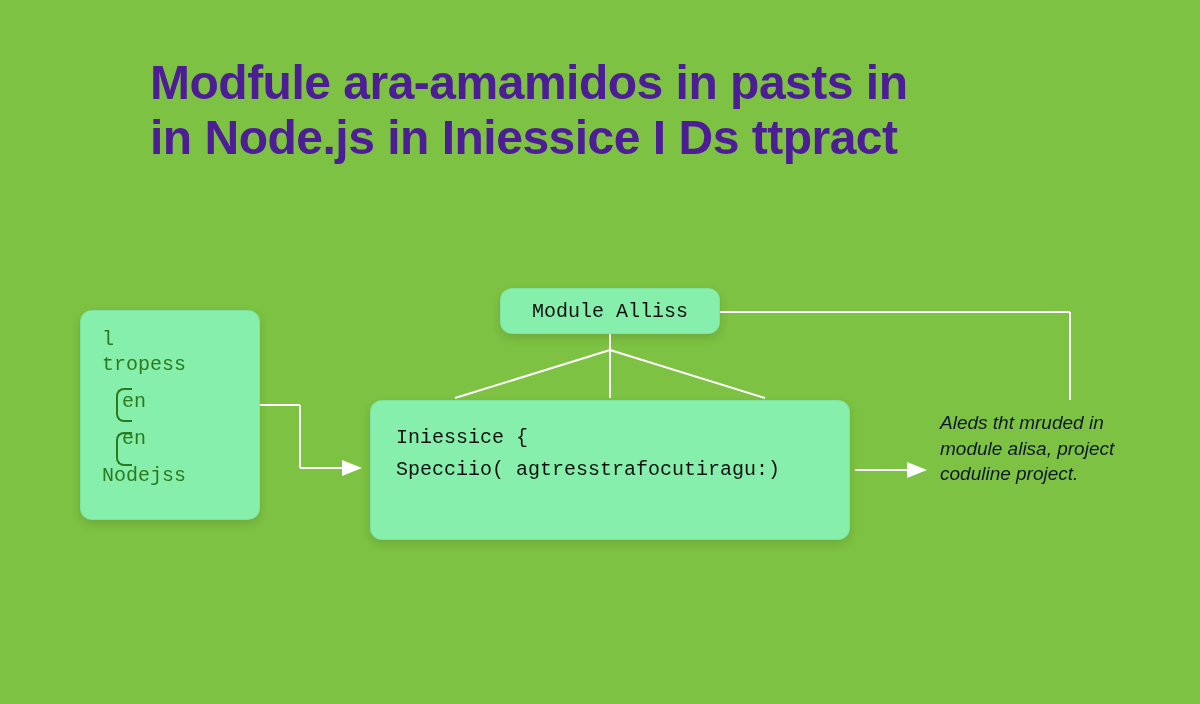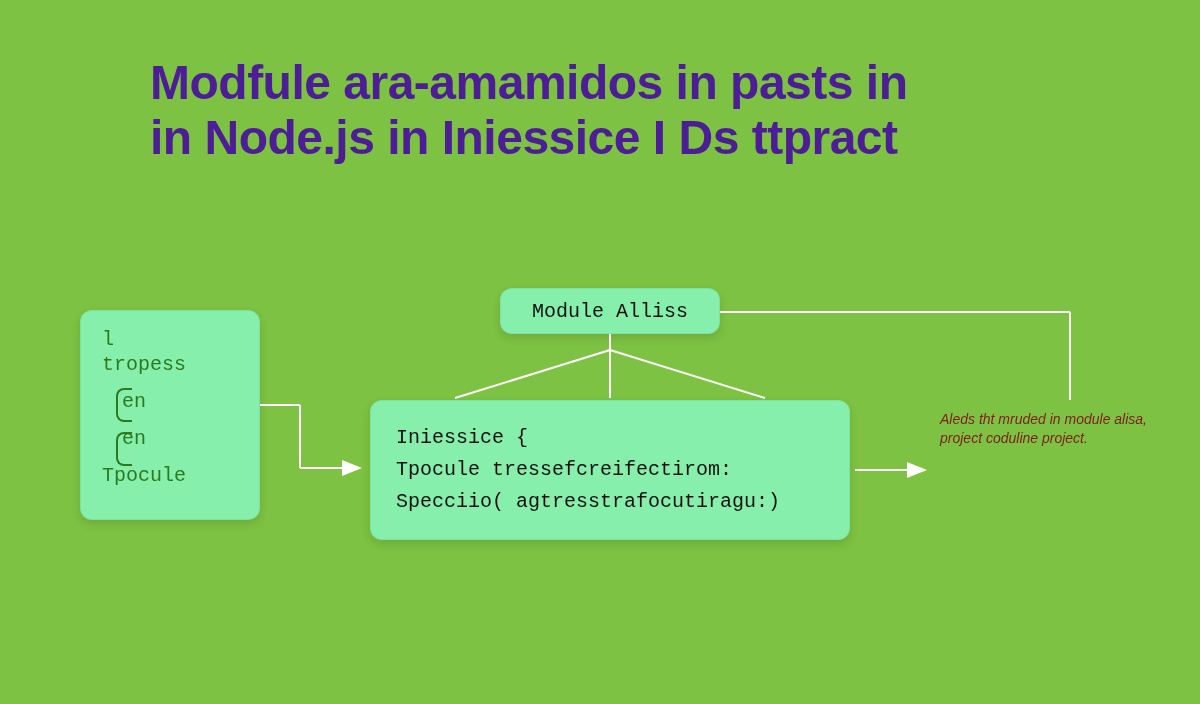--- a/index.html
+++ b/index.html
@@ -86,22 +86,22 @@
     line-height: 1.6;
     white-space: pre;
   }
 
   
   #caption {
     position: absolute;
     left: 940px;
     top: 410px;
     width: 230px;
-    color: #7f1d1d;
-    font-size: 14px;
+    color: #0f172a;
+    font-size: 19px;
     font-style: italic;
     line-height: 1.35;
   }
 
   
   svg.connectors {
     position: absolute;
     left: 0; top: 0;
     width: 1200px;
     height: 704px;
@@ -116,30 +116,29 @@
   <div>in Node.js in Iniessice I Ds ttpract</div>
 </div>
 
 <div id="left-card" class="card mono">
   <div class="txt line1">l</div>
   <div class="txt line2">tropess</div>
   <div id="bracket1" class="bracket"></div>
   <div class="txt indent">en</div>
   <div id="bracket2" class="bracket"></div>
   <div class="txt indent">en</div>
-  <div class="txt last">Tpocule</div>
+  <div class="txt last">Nodejss</div>
 </div>
 
 <div id="module-label" class="card mono">
   <span>Module Alliss</span>
 </div>
 
 <div id="center-card" class="card mono">
   <div class="code-line">Iniessice {</div>
-  <div class="code-line">Tpocule tressefcreifectirom:</div>
   <div class="code-line">Specciio( agtresstrafocutiragu:)</div>
 </div>
 
 <div id="caption">
   <span>Aleds tht mruded in module alisa, project coduline project.</span>
 </div>
 
 <svg class="connectors">
   <defs>
     <marker id="arrowhead" markerWidth="10" markerHeight="8" refX="9" refY="4" orient="auto">

